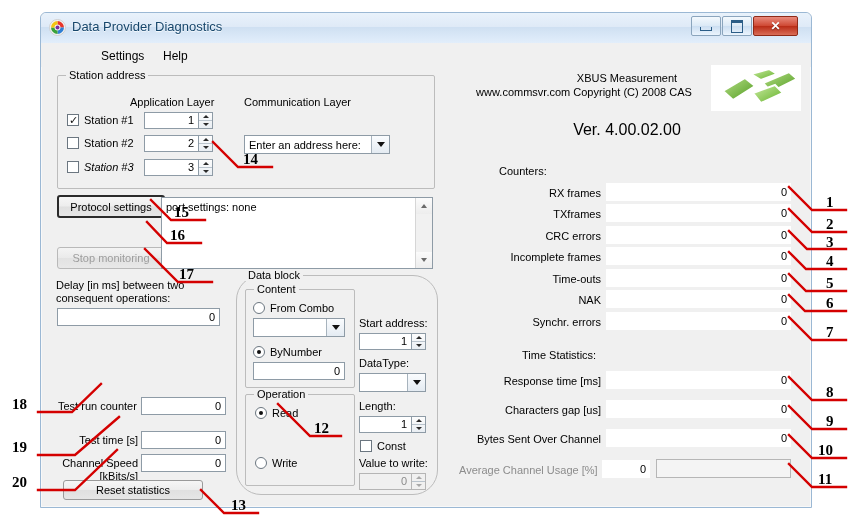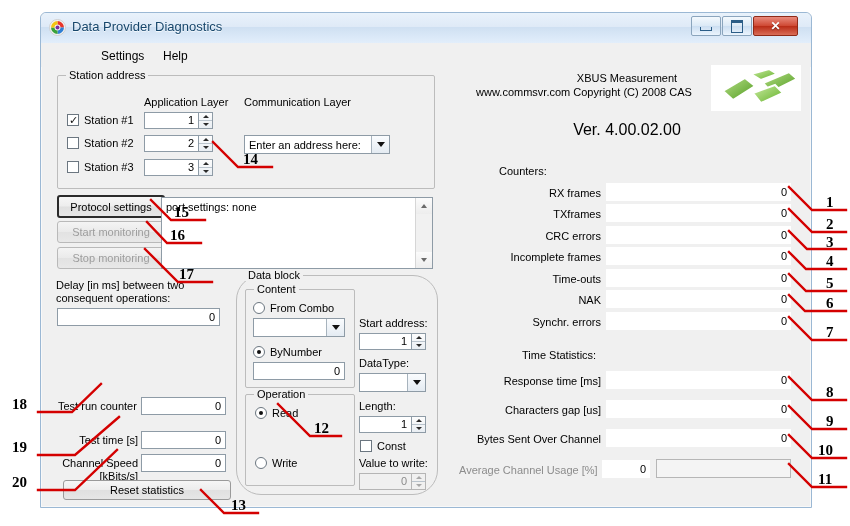--- a/index.html
+++ b/index.html
@@ -162,21 +162,21 @@
   </div>
 
   <div id="menubar">
     <div class="menu-item" id="menu-settings">Settings</div>
     <div class="menu-item" id="menu-help">Help</div>
   </div>
 
   <div class="groupbox" style="left:16px;top:62px;width:376px;height:112px;">
     <span class="gb-title">Station address</span>
   </div>
-  <div class="lbl" style="left:103px;top:83px;">Application Layer</div>
+  <div class="lbl" style="left:89px;top:83px;">Application Layer</div>
   <div class="lbl" style="left:203px;top:83px;">Communication Layer</div>
 
   <div class="chk" style="left:26px;top:101px;">
     <span class="tick">✓</span>
   </div>
   <div class="lbl" style="left:43px;top:101px;">Station #1</div>
   <div class="tbox" style="left:103px;top:99px;width:55px;height:17px;">1</div>
   <div class="spin" style="left:158px;top:99px;height:17px;">
     <div class="half top">
         <span class="arrow-up"></span>
@@ -198,21 +198,21 @@
       </div>
   </div>
   <div class="combo" style="left:203px;top:122px;width:146px;height:19px;">
     <span>Enter an address here:</span>
     <span class="cbtn">
         <span class="cb-arrow"></span>
       </span>
   </div>
 
   <div class="chk" style="left:26px;top:148px;"></div>
-  <div class="lbl" style="left:43px;top:148px;">Station #3</div>
+  <div class="lbl" style="left:43px;top:148px;font-style:italic;">Station #3</div>
   <div class="tbox" style="left:103px;top:146px;width:55px;height:17px;">3</div>
   <div class="spin" style="left:158px;top:146px;height:17px;">
     <div class="half top">
         <span class="arrow-up"></span>
       </div>
     <div class="half">
         <span class="arrow-dn"></span>
       </div>
   </div>
 
@@ -233,21 +233,20 @@
         </linearGradient>
       </defs>
       <polygon points="12,26 34,13 44,21 22,35" fill="url(#g1)" stroke="#fff" stroke-width="2"></polygon>
       <polygon points="40,9 58,4 66,9 50,15" fill="url(#g2)" stroke="#fff" stroke-width="2"></polygon>
       <polygon points="52,18 78,7 86,14 60,27" fill="url(#g1)" stroke="#fff" stroke-width="2"></polygon>
       <polygon points="42,28 64,20 72,28 50,38" fill="url(#g2)" stroke="#fff" stroke-width="2"></polygon>
     </svg>
   </div>
 
   <div class="btn focus" style="left:16px;top:182px;width:108px;height:23px;">Protocol settings</div>
-  <div class="btn dim" style="left:16px;top:208px;width:108px;height:22px;">Start monitoring</div>
   <div class="btn dim" style="left:16px;top:234px;width:108px;height:22px;">Stop monitoring</div>
 
   <div id="log-list" style="left:120px;top:184px;width:272px;height:72px;">
     <span class="line">port settings: none</span>
     <div class="vscroll">
       <div class="sb-btn sb-up">
           <span class="sb-ar-up"></span>
         </div>
       <div class="sb-btn sb-dn">
           <span class="sb-ar-dn"></span>
@@ -337,21 +336,21 @@
   <div class="lbl" style="left:17px;top:387px;">Test run counter</div>
   <div class="tbox" style="left:100px;top:384px;width:85px;height:18px;">0</div>
 
   <div class="lbl" style="left:17px;top:421px;width:80px;text-align:right;">Test time [s]</div>
   <div class="tbox" style="left:100px;top:418px;width:85px;height:18px;">0</div>
 
   <div class="lbl" style="left:17px;top:444px;width:80px;text-align:right;">Channel Speed</div>
   <div class="lbl" style="left:17px;top:457px;width:80px;text-align:right;">[kBits/s]</div>
   <div class="tbox" style="left:100px;top:441px;width:85px;height:18px;">0</div>
 
-  <div class="btn" style="left:22px;top:467px;width:168px;height:20px;">Reset statistics</div>
+  <div class="btn" style="left:22px;top:467px;width:140px;height:20px;">Reset statistics</div>
 
 
   <div class="lbl" style="left:458px;top:152px;">Counters:</div>
 
   <div class="lbl right" style="left:420px;top:174px;width:140px;">RX frames</div>
   <div class="tbox" style="left:565px;top:170px;width:185px;height:18px;border:none;">0</div>
 
   <div class="lbl right" style="left:420px;top:195px;width:140px;">TXframes</div>
   <div class="tbox" style="left:565px;top:191px;width:185px;height:18px;border:none;">0</div>
 

